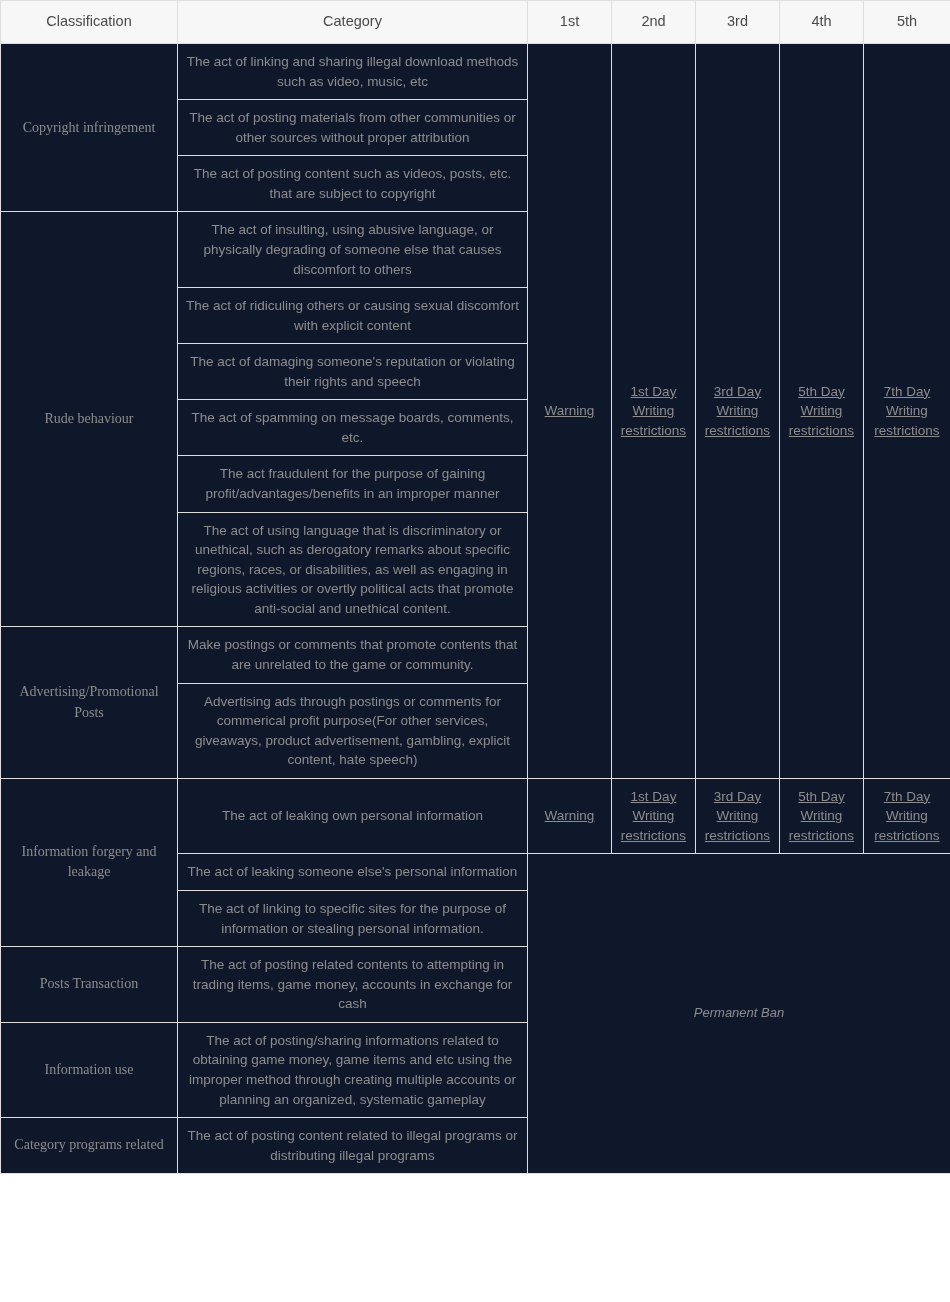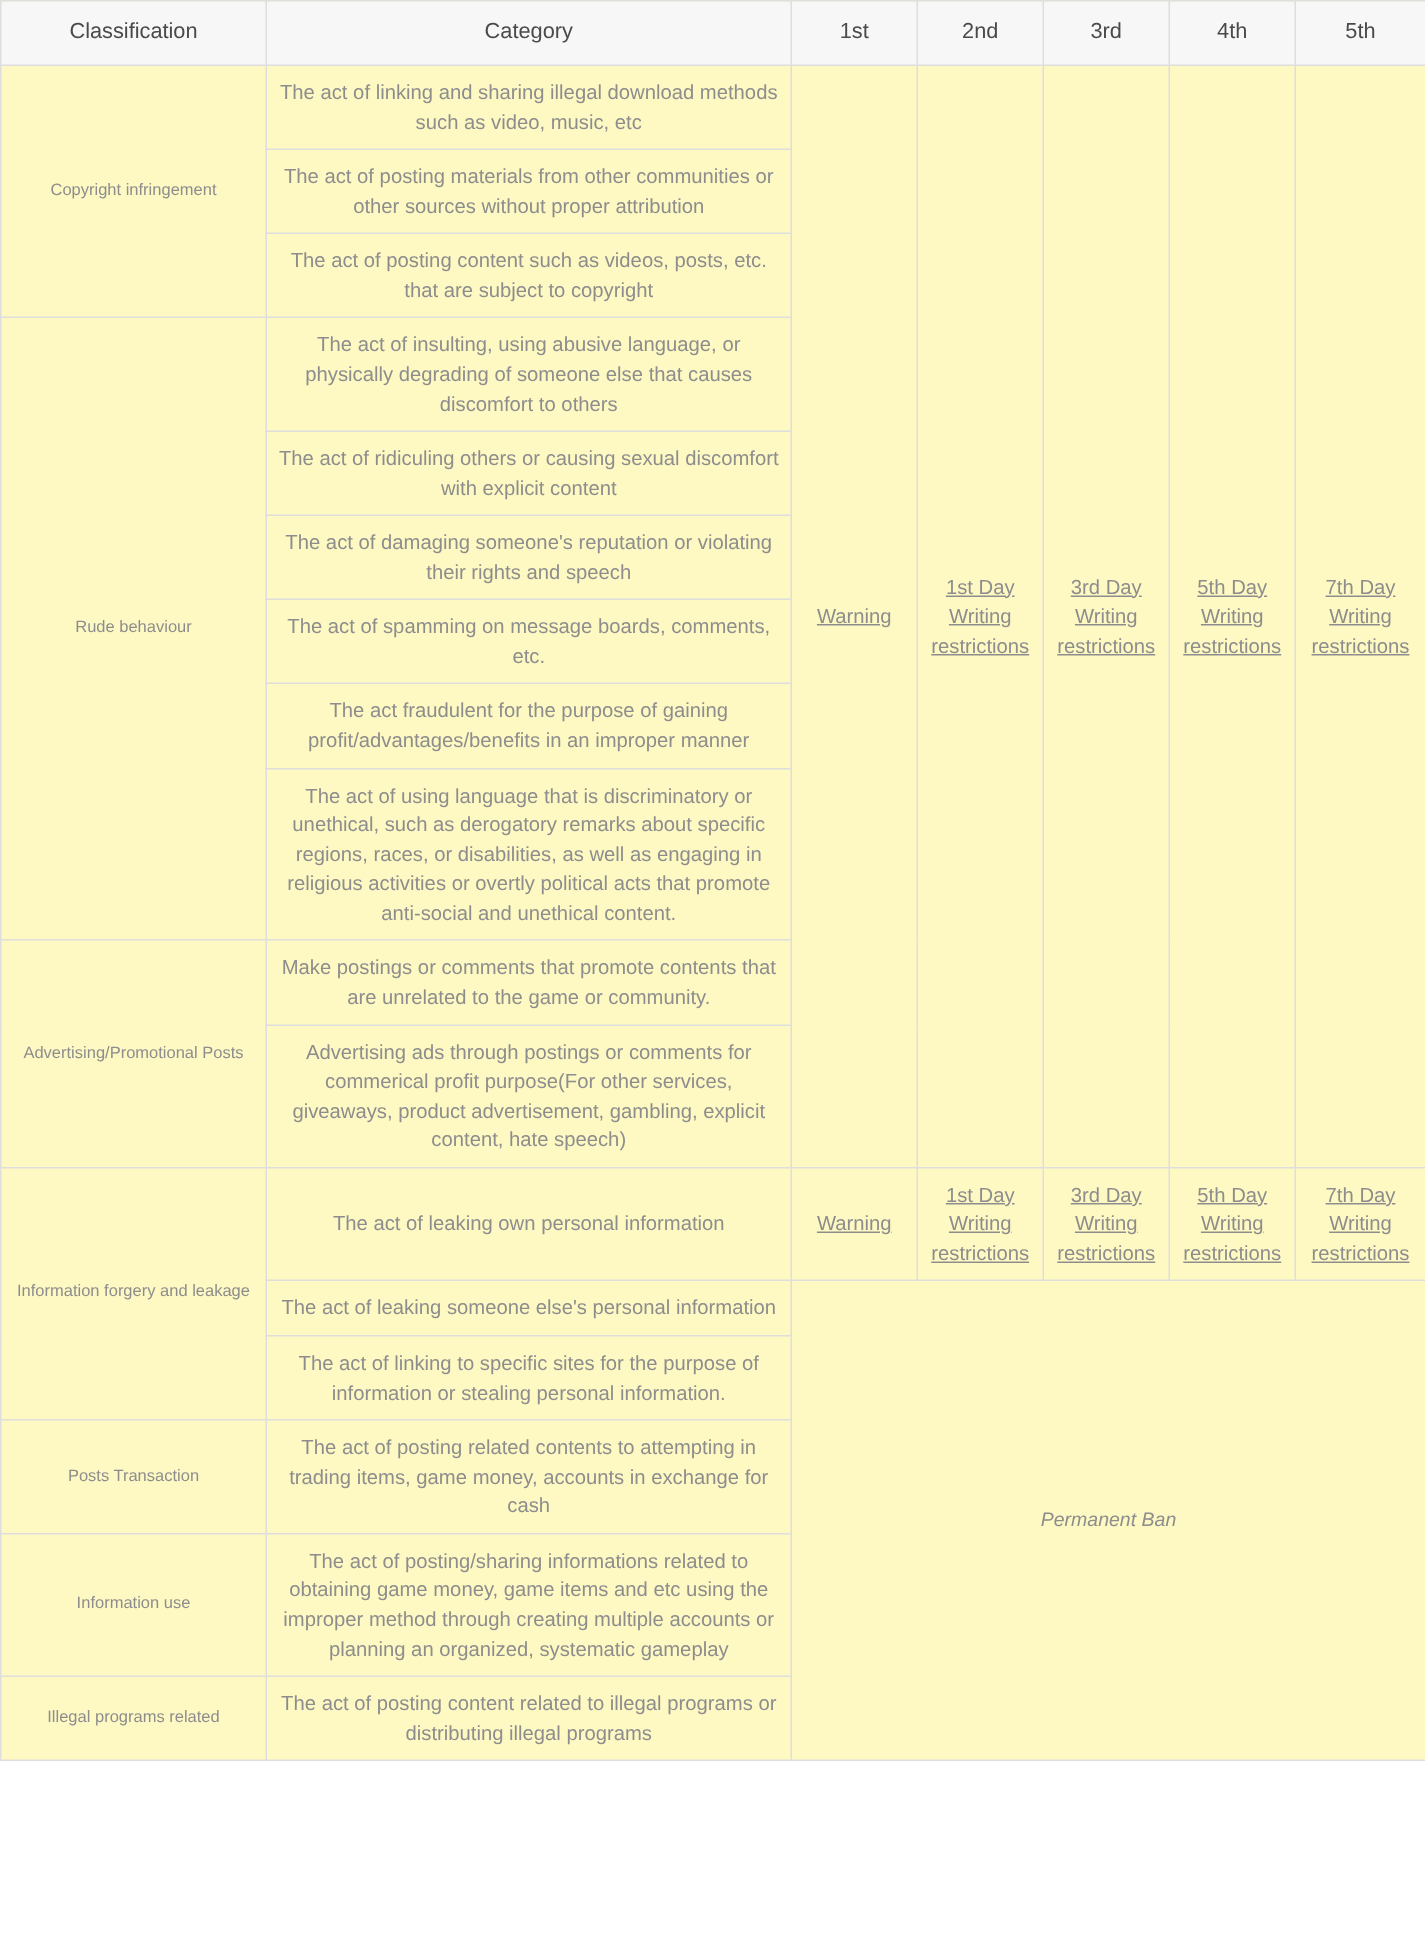--- a/index.html
+++ b/index.html
@@ -14,21 +14,21 @@
     font-family: "Liberation Sans", sans-serif;
     color: #8a8a8a;
     overflow: hidden;
   }
 
   #policy-table {
     width: 950px;
     height: 1101px;
     border-collapse: collapse;
     table-layout: fixed;
-    background: #fef9c3;
+    background: #0f172a;
   }
 
   #policy-table col.col-classification { width: 177px; }
   #policy-table col.col-category       { width: 350px; }
   #policy-table col.col-strike         { width: 84px;  }
   #policy-table col.col-strike-last    { width: 87px;  }
 
   #policy-table th,
   #policy-table td {
     border: 1px solid #dedede;
@@ -42,24 +42,25 @@
   #policy-table thead th {
     background: #f7f7f7;
     color: #4a4a4a;
     font-size: 14.5px;
     height: 32px;
     padding: 5px 4px;
     border-color: #dedede;
   }
 
   td.classification-cell {
-    font-size: 11px;
+    font-size: 14px;
     color: #8d8d8d;
     padding-left: 4px;
     padding-right: 4px;
+    font-family: Liberation Serif, serif;
   }
 
   td.category-cell {
     font-size: 13.5px;
     color: #8d8d8d;
     padding-left: 14px;
     padding-right: 14px;
   }
 
   td.penalty-cell {
@@ -170,18 +171,18 @@
       <td class="classification-cell">Posts Transaction</td>
       <td class="category-cell">The act of posting related contents to attempting in trading items, game money, accounts in exchange for cash</td>
     </tr>
 
     <tr>
       <td class="classification-cell">Information use</td>
       <td class="category-cell">The act of posting/sharing informations related to obtaining game money, game items and etc using the improper method through creating multiple accounts or planning an organized, systematic gameplay</td>
     </tr>
 
     <tr>
-      <td class="classification-cell">Illegal programs related</td>
+      <td class="classification-cell">Category programs related</td>
       <td class="category-cell">The act of posting content related to illegal programs or distributing illegal programs</td>
     </tr>
 
   </tbody>
 </table>
 
 </body></html>

